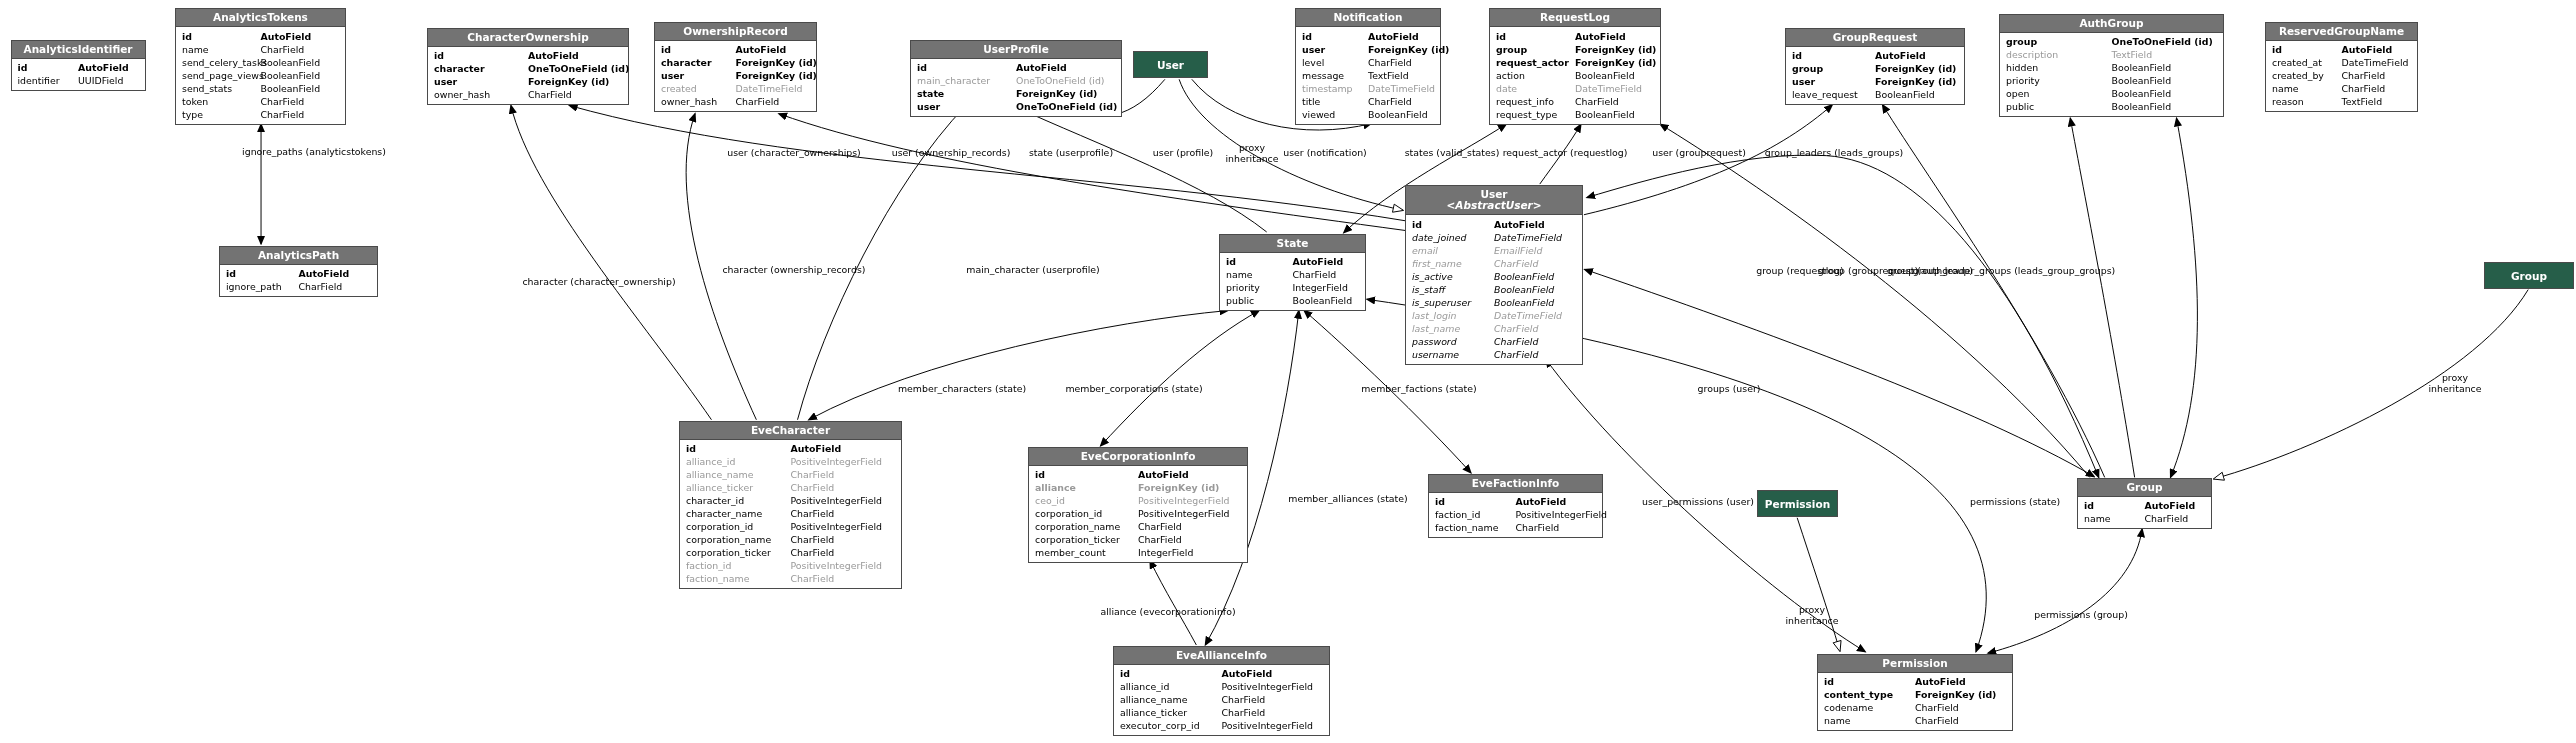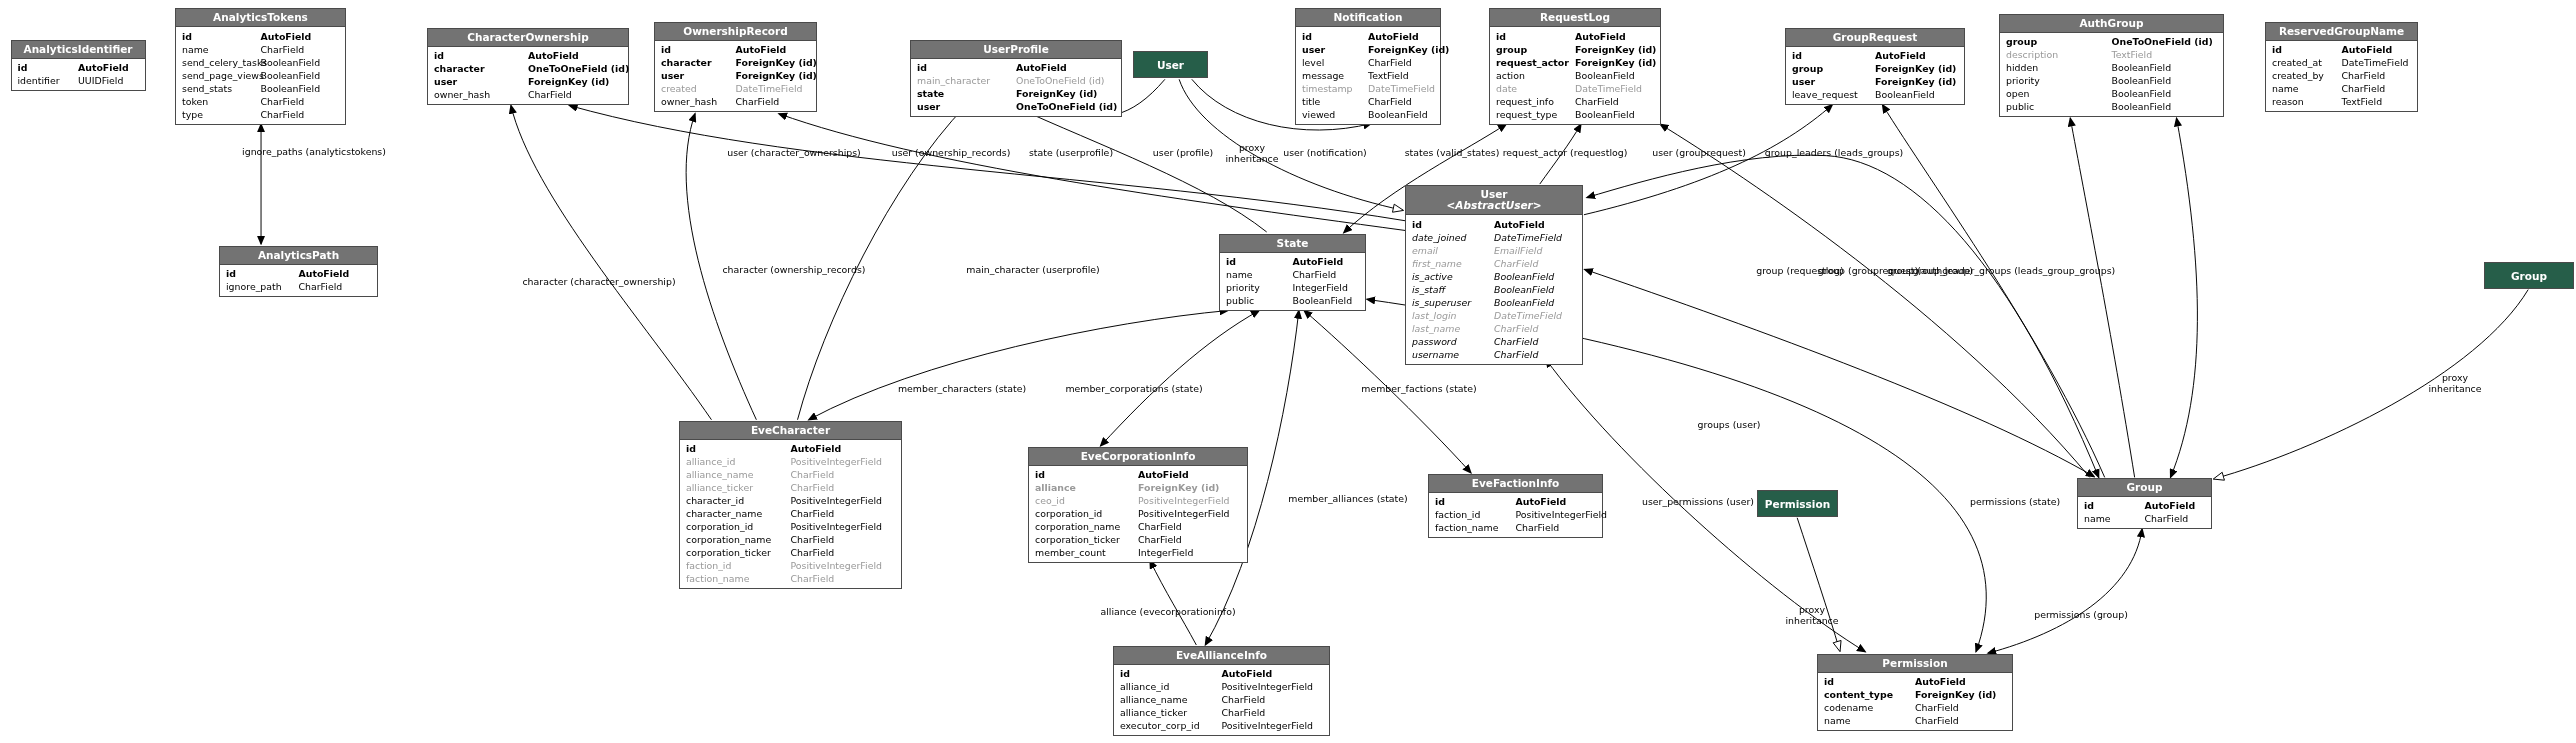--- a/index.html
+++ b/index.html
@@ -607,21 +607,21 @@
     <div class="edge-label" style="left: 599px; top: 270px; margin-top: 12px;">character (character_ownership)</div>
     <div class="edge-label" style="left: 794px; top: 270px;">character (ownership_records)</div>
     <div class="edge-label" style="left: 1033px; top: 270px;">main_character (userprofile)</div>
     <div class="edge-label" style="left: 1800px; top: 271px;">group (requestlog)</div>
     <div class="edge-label" style="left: 1868px; top: 271px;">group (grouprequest)</div>
     <div class="edge-label" style="left: 1930px; top: 271px;">group (authgroup)</div>
     <div class="edge-label" style="left: 2014px; top: 271px;">group_leader_groups (leads_group_groups)</div>
     <div class="edge-label" style="left: 962px; top: 389px;">member_characters (state)</div>
     <div class="edge-label" style="left: 1134px; top: 389px;">member_corporations (state)</div>
     <div class="edge-label" style="left: 1419px; top: 389px;">member_factions (state)</div>
-    <div class="edge-label" style="left: 1729px; top: 389px; margin-top: 36px;">groups (user)</div>
+    <div class="edge-label" style="left: 1729px; top: 389px;">groups (user)</div>
     <div class="edge-label" style="left: 1348px; top: 499px;">member_alliances (state)</div>
     <div class="edge-label" style="left: 1698px; top: 502px;">user_permissions (user)</div>
     <div class="edge-label" style="left: 2015px; top: 502px;">permissions (state)</div>
     <div class="edge-label" style="left: 1168px; top: 612px;">alliance (evecorporationinfo)</div>
     <div class="edge-label" style="left: 1812px; top: 615px;">proxy
 inheritance</div>
     <div class="edge-label" style="left: 2081px; top: 615px;">permissions (group)</div>
     <div class="edge-label" style="left: 2455px; top: 383px;">proxy
 inheritance</div>
   </div>

